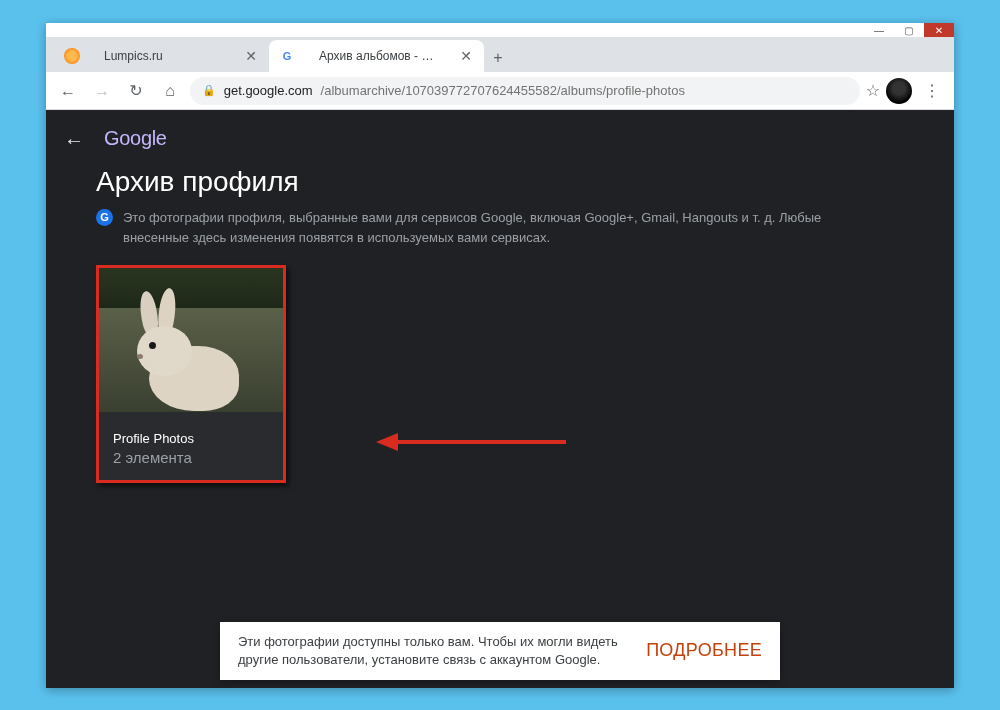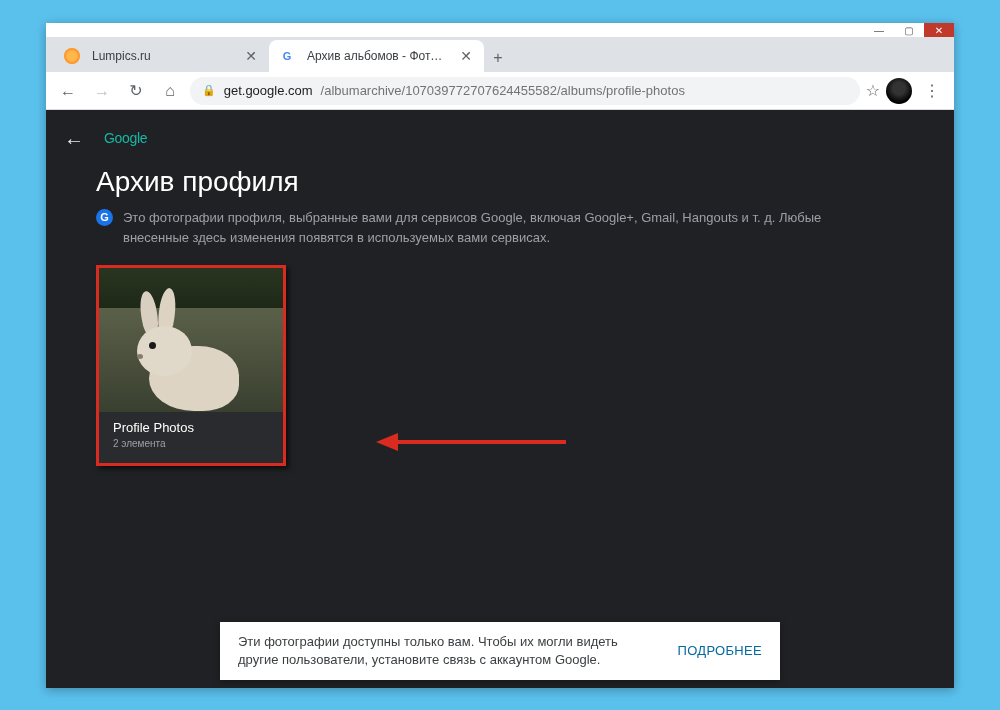--- a/index.html
+++ b/index.html
@@ -3,63 +3,63 @@
 <meta charset="utf-8">
 <style>
 *{box-sizing:border-box;margin:0;padding:0;font-family:Arial,Roboto,sans-serif}
 body{background:#5ac1ed;width:1000px;height:710px;overflow:hidden}
 .window{position:absolute;left:46px;top:23px;width:908px;height:665px;background:#fff;display:flex;flex-direction:column;box-shadow:0 2px 10px rgba(0,0,0,.3)}
 .titlebar{height:14px;background:#fff;display:flex;justify-content:flex-end}
 .winbtns{display:flex}
 .winbtn{width:30px;height:14px;display:flex;align-items:center;justify-content:center;font-size:10px;color:#555}
 .winbtn.close{background:#c0392b;color:#fff}
 .tabstrip{height:35px;background:#dee1e6;display:flex;align-items:flex-end;padding-left:8px}
-.tab{height:32px;width:215px;border-radius:8px 8px 0 0;display:flex;align-items:center;padding:0 10px;gap:12px;font-size:12px;color:#3c4043;position:relative}
+.tab{height:32px;width:215px;border-radius:8px 8px 0 0;display:flex;align-items:center;padding:0 10px;gap:24px;font-size:12px;color:#3c4043;position:relative}
 .tab.inactive{background:transparent}
 .tab.active{background:#fff}
 .tab-favicon{width:16px;height:16px;border-radius:50%;flex-shrink:0}
 .fav-orange{background:radial-gradient(circle,#ffb84d 40%,#ff8c1a 70%)}
 .fav-g{background:#fff;display:flex;align-items:center;justify-content:center;font-size:11px;font-weight:bold;color:#4285f4}
 .tab-title{flex:1;white-space:nowrap;overflow:hidden;text-overflow:ellipsis}
 .tab-close{font-size:14px;color:#5f6368;cursor:pointer;padding:0 2px}
 .newtab{width:28px;height:28px;display:flex;align-items:center;justify-content:center;font-size:16px;color:#5f6368}
 .addrbar{height:38px;background:#fff;display:flex;align-items:center;padding:0 8px;gap:6px;border-bottom:1px solid #dadce0}
 .navbtn{width:28px;height:28px;display:flex;align-items:center;justify-content:center;color:#5f6368;font-size:16px;border-radius:50%}
 .navbtn.disabled{color:#bdc1c6}
 .omnibox{flex:1;height:28px;background:#f1f3f4;border-radius:14px;display:flex;align-items:center;padding:0 12px;gap:8px;font-size:13px;color:#202124}
 .lock{font-size:11px;color:#5f6368}
 .url-rest{color:#737373}
 .star{color:#5f6368;font-size:16px}
 .avatar{width:26px;height:26px;border-radius:50%;background:radial-gradient(circle at 50% 40%,#333 30%,#000 70%)}
 .menudots{font-size:16px;color:#5f6368;padding:0 6px}
 .content{flex:1;background:#202124;color:#e8eaed;position:relative;overflow:hidden}
 .appbar{height:56px;display:flex;align-items:center;padding:0 18px;gap:20px}
 .backarrow{font-size:20px;color:#e8eaed}
-.glogo{font-size:14px;font-weight:500;color:#14b8a6;letter-spacing:-.3px;font-family:"Product Sans",Arial}
+.glogo{font-size:20px;font-weight:500;color:#c4b5fd;letter-spacing:-.3px;font-family:"Product Sans",Arial}
 .page{padding:0 50px}
 h1.ptitle{font-size:28px;font-weight:400;color:#fff;margin-bottom:10px}
 .desc{display:flex;gap:10px;align-items:flex-start;color:#9aa0a6;font-size:13px;line-height:1.5;margin-bottom:18px;max-width:770px}
 .gbadge{width:17px;height:17px;border-radius:50%;background:#1a73e8;color:#fff;font-size:11px;font-weight:bold;display:flex;align-items:center;justify-content:center;flex-shrink:0;margin-top:1px}
 .album{width:190px;background:#2a2b2e;cursor:pointer;border:3px solid #d92b1f;box-shadow:3px 3px 5px rgba(0,0,0,.6)}
 .thumb{width:184px;height:144px;background:linear-gradient(180deg,#2a3520 0%,#1e2818 28%,#5a6048 28%,#3a4030 100%);position:relative;overflow:hidden}
 .rabbit{position:absolute;left:20px;top:18px;width:120px;height:120px}
 .r-body{position:absolute;left:30px;top:60px;width:90px;height:65px;background:#ddd4c4;border-radius:50% 45% 40% 50%}
 .r-head{position:absolute;left:18px;top:40px;width:55px;height:50px;background:#e0d8c8;border-radius:50%}
 .r-ear1{position:absolute;left:22px;top:5px;width:16px;height:45px;background:#d8cfc0;border-radius:50% 50% 40% 40%;transform:rotate(-8deg)}
 .r-ear2{position:absolute;left:40px;top:2px;width:16px;height:48px;background:#dcd3c3;border-radius:50% 50% 40% 40%;transform:rotate(6deg)}
 .r-eye{position:absolute;left:30px;top:56px;width:7px;height:7px;background:#1a1a1a;border-radius:50%}
 .r-nose{position:absolute;left:18px;top:68px;width:6px;height:5px;background:#8a7a6a;border-radius:50%}
-.cardtext{padding:8px 14px 14px}
+.cardtext{padding:19px 14px 14px}
 .cardtitle{font-size:13px;color:#fff;margin-bottom:3px}
-.cardsub{font-size:10px;color:#9aa0a6}
+.cardsub{font-size:15px;color:#9aa0a6}
 .nomore{text-align:center;color:#9aa0a6;font-size:13px;margin-top:28px}
 .arrow-annot{position:absolute;left:330px;top:317px;pointer-events:none}
 .snackbar{position:absolute;left:50%;transform:translateX(-50%);bottom:8px;width:560px;background:#fff;color:#3c4043;padding:11px 18px;font-size:13px;display:flex;align-items:center;gap:20px;box-shadow:0 2px 8px rgba(0,0,0,.3)}
 .snacktext{flex:1;line-height:1.4}
-.snackaction{color:#0369a1;font-weight:500;font-size:13px;letter-spacing:.3px}
+.snackaction{color:#c2410c;font-weight:500;font-size:18px;letter-spacing:.3px}
 </style>
 </head>
 <body>
 
 <div class="window">
   <div class="titlebar">
     <div class="winbtns">
       <div class="winbtn">—</div>
       <div class="winbtn">▢</div>
       <div class="winbtn close">✕</div>

